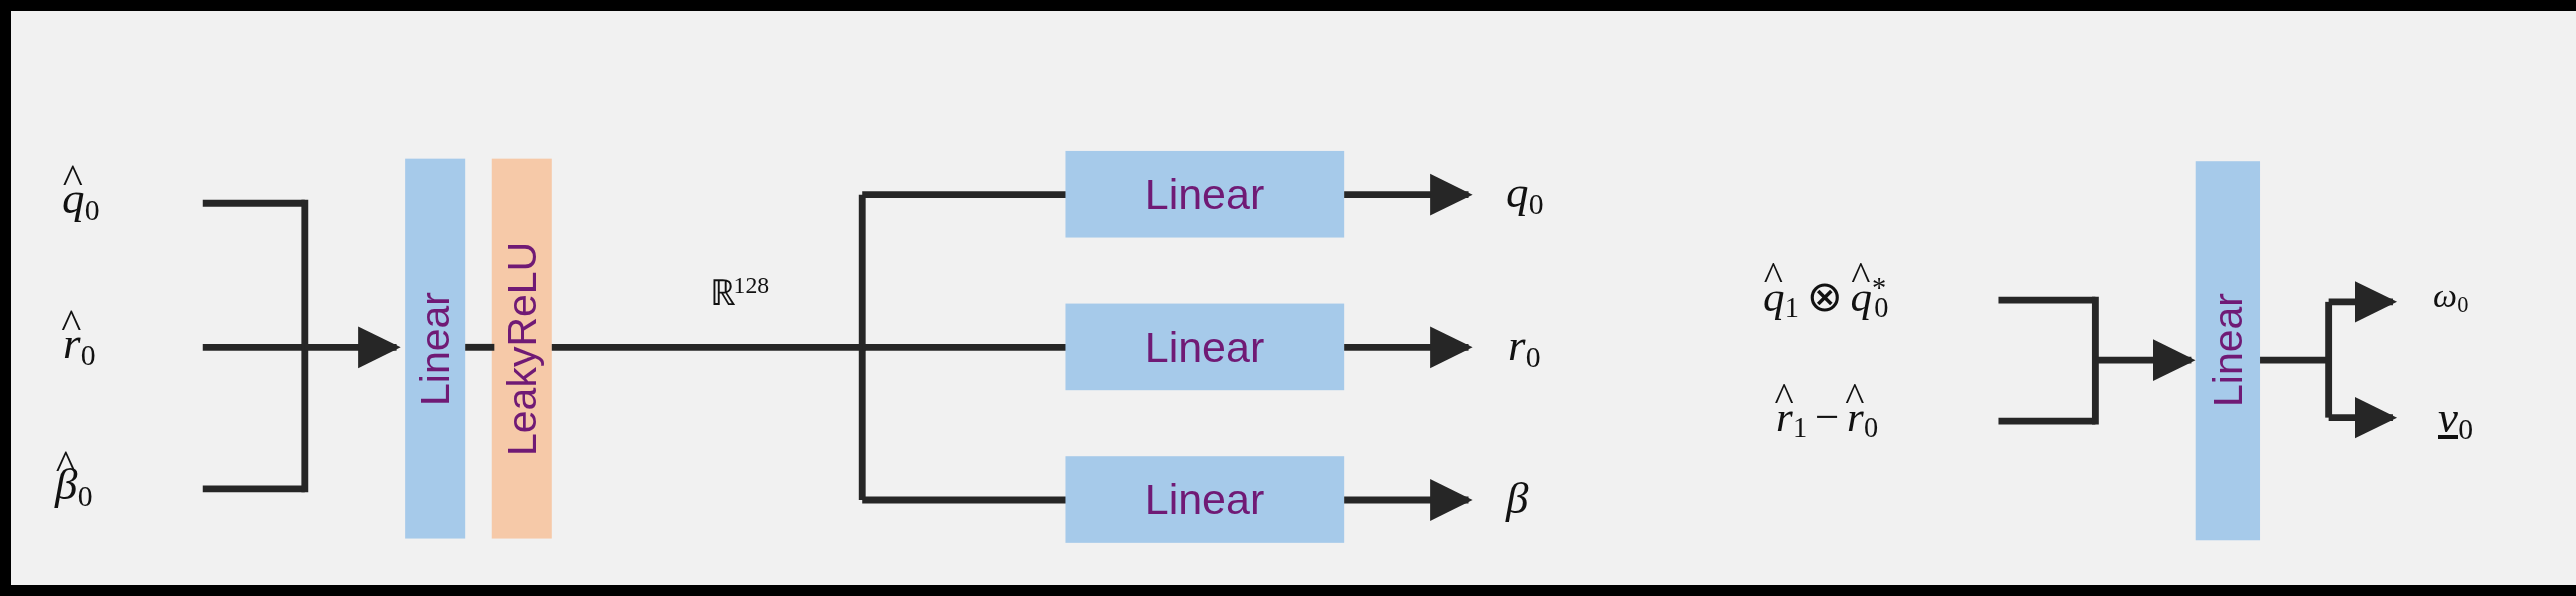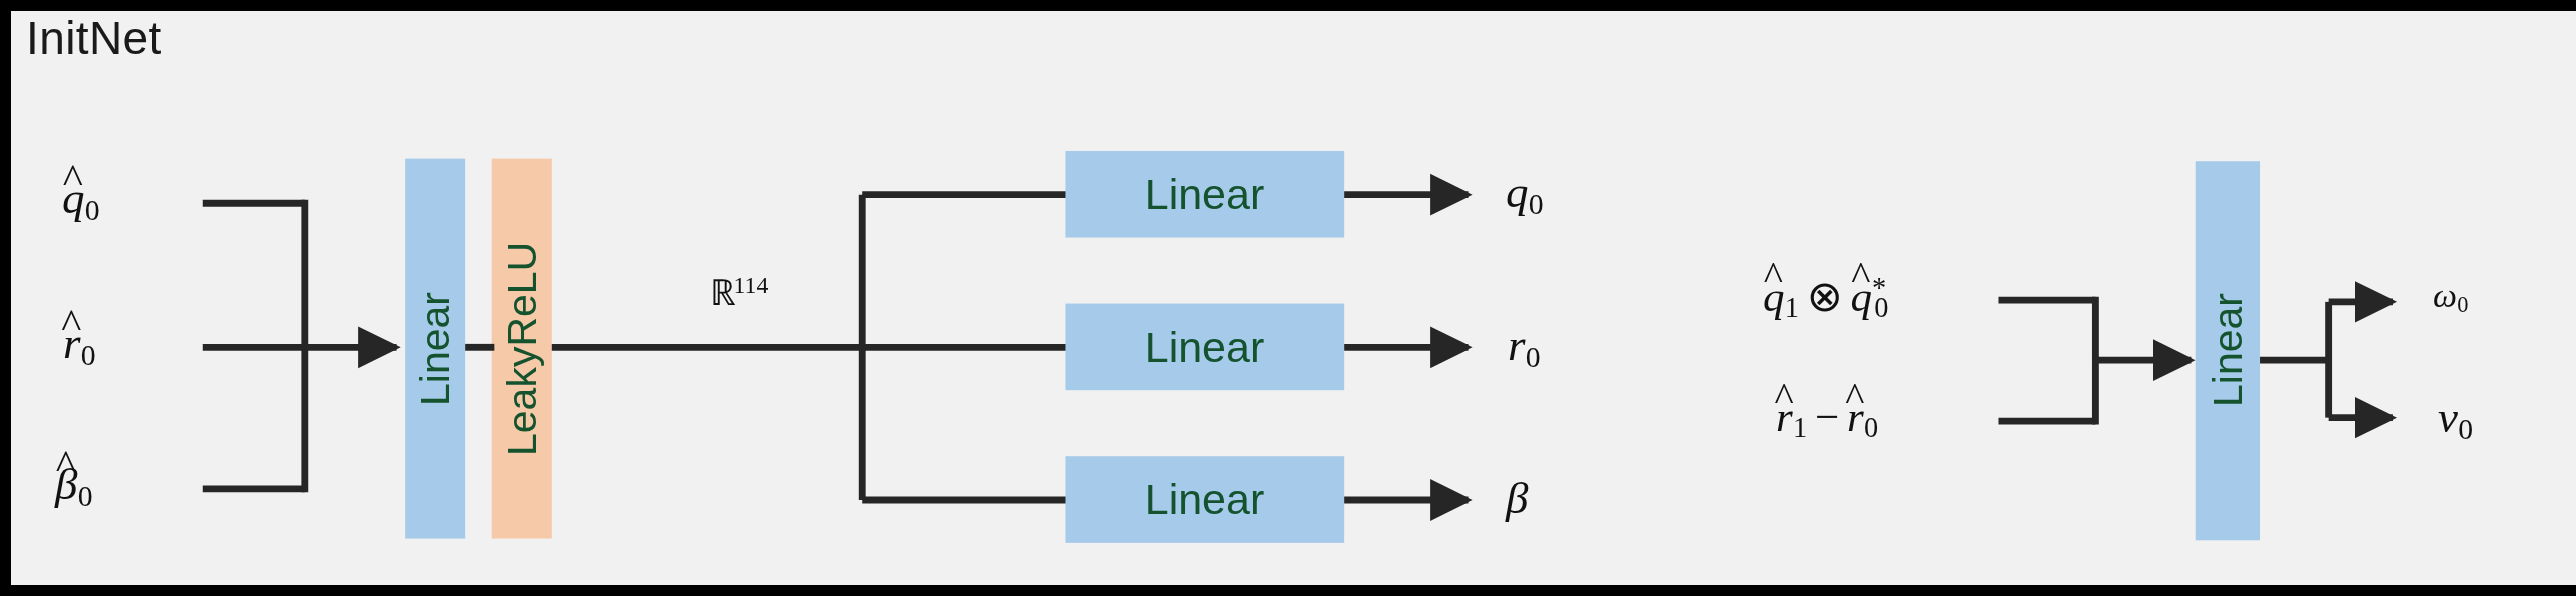--- a/index.html
+++ b/index.html
@@ -107,40 +107,39 @@
     font-size: 0.66em;
     vertical-align: 0.5em;
   }
 
   
   .block-label {
     position: absolute;
     display: flex;
     align-items: center;
     justify-content: center;
-    color: #14532d;
+    color: #701a75;
     font-family: "Liberation Sans", sans-serif;
     white-space: nowrap;
     pointer-events: none;
   }
   .block-label.vertical {
     writing-mode: vertical-rl;
     transform: rotate(180deg);
   }
 </style>
 </head>
 <body>
 
 <div id="root">
 
   <div class="frame-top"></div>
   <div class="frame-left"></div>
   <div class="frame-bottom"></div>
 
-  <div class="panel-title">InitNet</div>
 
   <svg id="diagram-svg" viewBox="0 0 3003 695">
     <defs>
       <marker id="arrowhead" markerWidth="7" markerHeight="7" refX="5.6" refY="3.5" orient="auto" markerUnits="strokeWidth">
         <path d="M0,0.45 L6.2,3.5 L0,6.55 Z" fill="#262626"></path>
       </marker>
     </defs>
 
     <g>
       <path d="M236,237 L355,237" stroke="#262626" stroke-width="8" fill="none"></path>
@@ -200,21 +199,21 @@
   </div>
   <div class="math" style="left:55px; top:462px; font-size:45px;">
     <span class="hatwrap"><span class="hat">^</span>β</span><span class="sub">0</span>
   </div>
 
   <div class="block-label vertical" style="left:405px; top:159px; width:60px; height:380px; font-size:41px;">Linear</div>
 
   <div class="block-label vertical" style="left:492px; top:159px; width:60px; height:380px; font-size:41px;">LeakyReLU</div>
 
   <div class="dim-label" style="left:710px; top:274px;">
-    <span class="bb">ℝ</span><span class="sup">114</span>
+    <span class="bb">ℝ</span><span class="sup">128</span>
   </div>
 
   <div class="block-label" style="left:1065px; top:151px; width:279px; height:87px; font-size:43px;">Linear</div>
 
   <div class="block-label" style="left:1065px; top:304px; width:279px; height:87px; font-size:43px;">Linear</div>
 
   <div class="block-label" style="left:1065px; top:456px; width:279px; height:87px; font-size:43px;">Linear</div>
 
   <div class="math" style="left:1506px; top:170px; font-size:45px;">
     q<span class="sub">0</span>
@@ -232,18 +231,18 @@
 
   <div class="math" style="left:1776px; top:395px; font-size:43px;">
     <span class="hatwrap"><span class="hat">^</span>r</span><span class="sub">1</span><span class="op">−</span><span class="hatwrap"><span class="hat">^</span>r</span><span class="sub">0</span>
   </div>
 
   <div class="block-label vertical" style="left:2196px; top:161px; width:64px; height:379px; font-size:41px;">Linear</div>
 
   <div class="math" style="left:2433px; top:279px; font-size:34px;">
     ω<span class="sub">0</span>
   </div>
-  <div class="math" style="left:2438px; top:395px; font-size:45px;">
+  <div class="math" style="left:2438px; top:395px; font-size:45px;text-decoration:underline;">
     v<span class="sub">0</span>
   </div>
 
 </div>
 
 
 </body></html>

